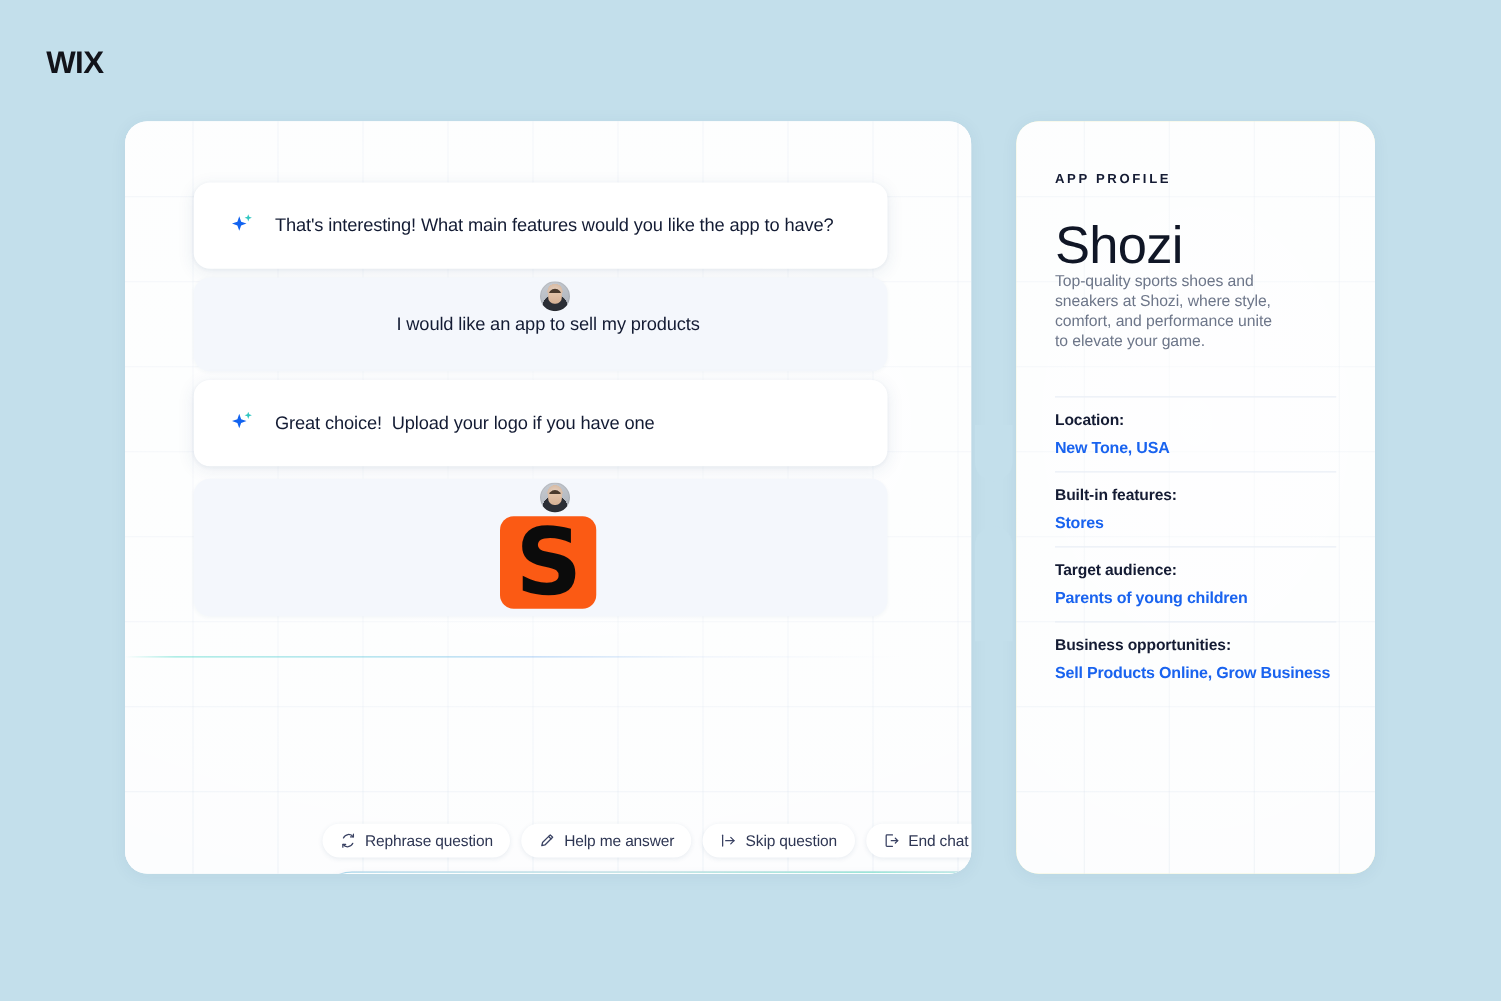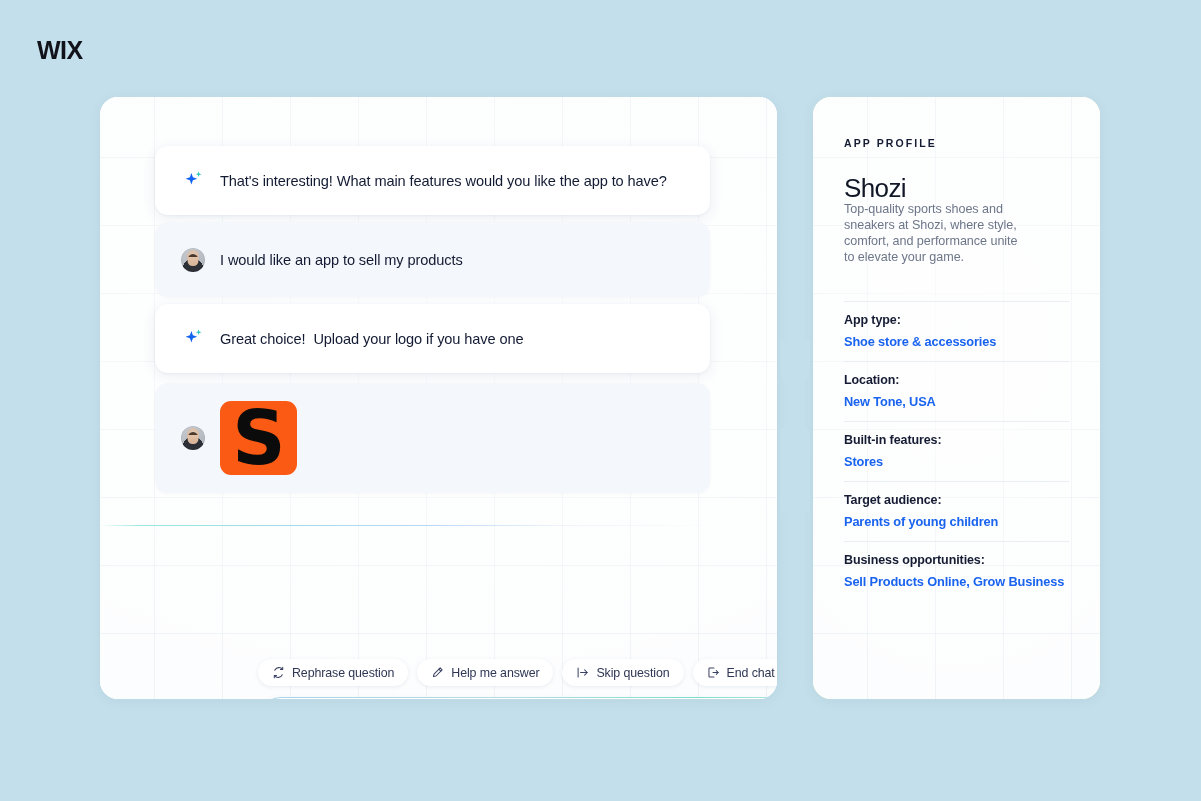--- a/index.html
+++ b/index.html
@@ -119,20 +119,21 @@
     border-radius: 13px;
   }
 
   .bubble.ai {
     background: #ffffff;
     box-shadow: 0 3px 14px rgba(40,75,115,0.085), 0 1px 3px rgba(40,75,115,0.05);
   }
   .bubble.user {
     background: #f4f7fc;
     box-shadow: 0 1px 3px rgba(40,75,115,0.035);
+    flex-direction: column;
   }
 
   .b1 { top: 49px;  height: 69px; }
   .b2 { top: 125px; height: 75px; }
   .b3 { top: 207px; height: 69px; }
   .b4 { top: 286px; height: 110px; align-items: center; }
 
   .bubble-icon {
     width: 30px;
     margin-left: 23px;
@@ -258,21 +259,21 @@
     padding: 40px 31px 0 31px;
   }
   .profile-eyebrow {
     font-size: 10.5px;
     font-weight: 700;
     letter-spacing: 2.1px;
     color: #141b33;
   }
   .profile-title {
     margin-top: 26px;
-    font-size: 26px;
+    font-size: 42px;
     font-weight: 400;
     color: #101626;
     letter-spacing: -0.6px;
     line-height: 1;
   }
   .profile-desc {
     font-size: 12.6px;
     line-height: 1.28;
     color: #6d7689;
     letter-spacing: -0.05px;
@@ -406,24 +407,20 @@
 <div class="profile-panel">
   <div class="grid-bg"></div>
   <div class="grid-fade"></div>
 
   <div class="profile-inner">
     <div class="profile-eyebrow">APP PROFILE</div>
     <div class="profile-title">Shozi</div>
     <div class="profile-desc">Top-quality sports shoes and sneakers at Shozi, where style, comfort, and performance unite to elevate your game.</div>
 
     <div class="profile-rows">
-      <div class="profile-row">
-        <div class="row-label">App type:</div>
-        <div class="row-value">Shoe store &amp; accessories</div>
-      </div>
       <div class="profile-row">
         <div class="row-label">Location:</div>
         <div class="row-value">New Tone, USA</div>
       </div>
       <div class="profile-row">
         <div class="row-label">Built-in features:</div>
         <div class="row-value">Stores</div>
       </div>
       <div class="profile-row">
         <div class="row-label">Target audience:</div>

